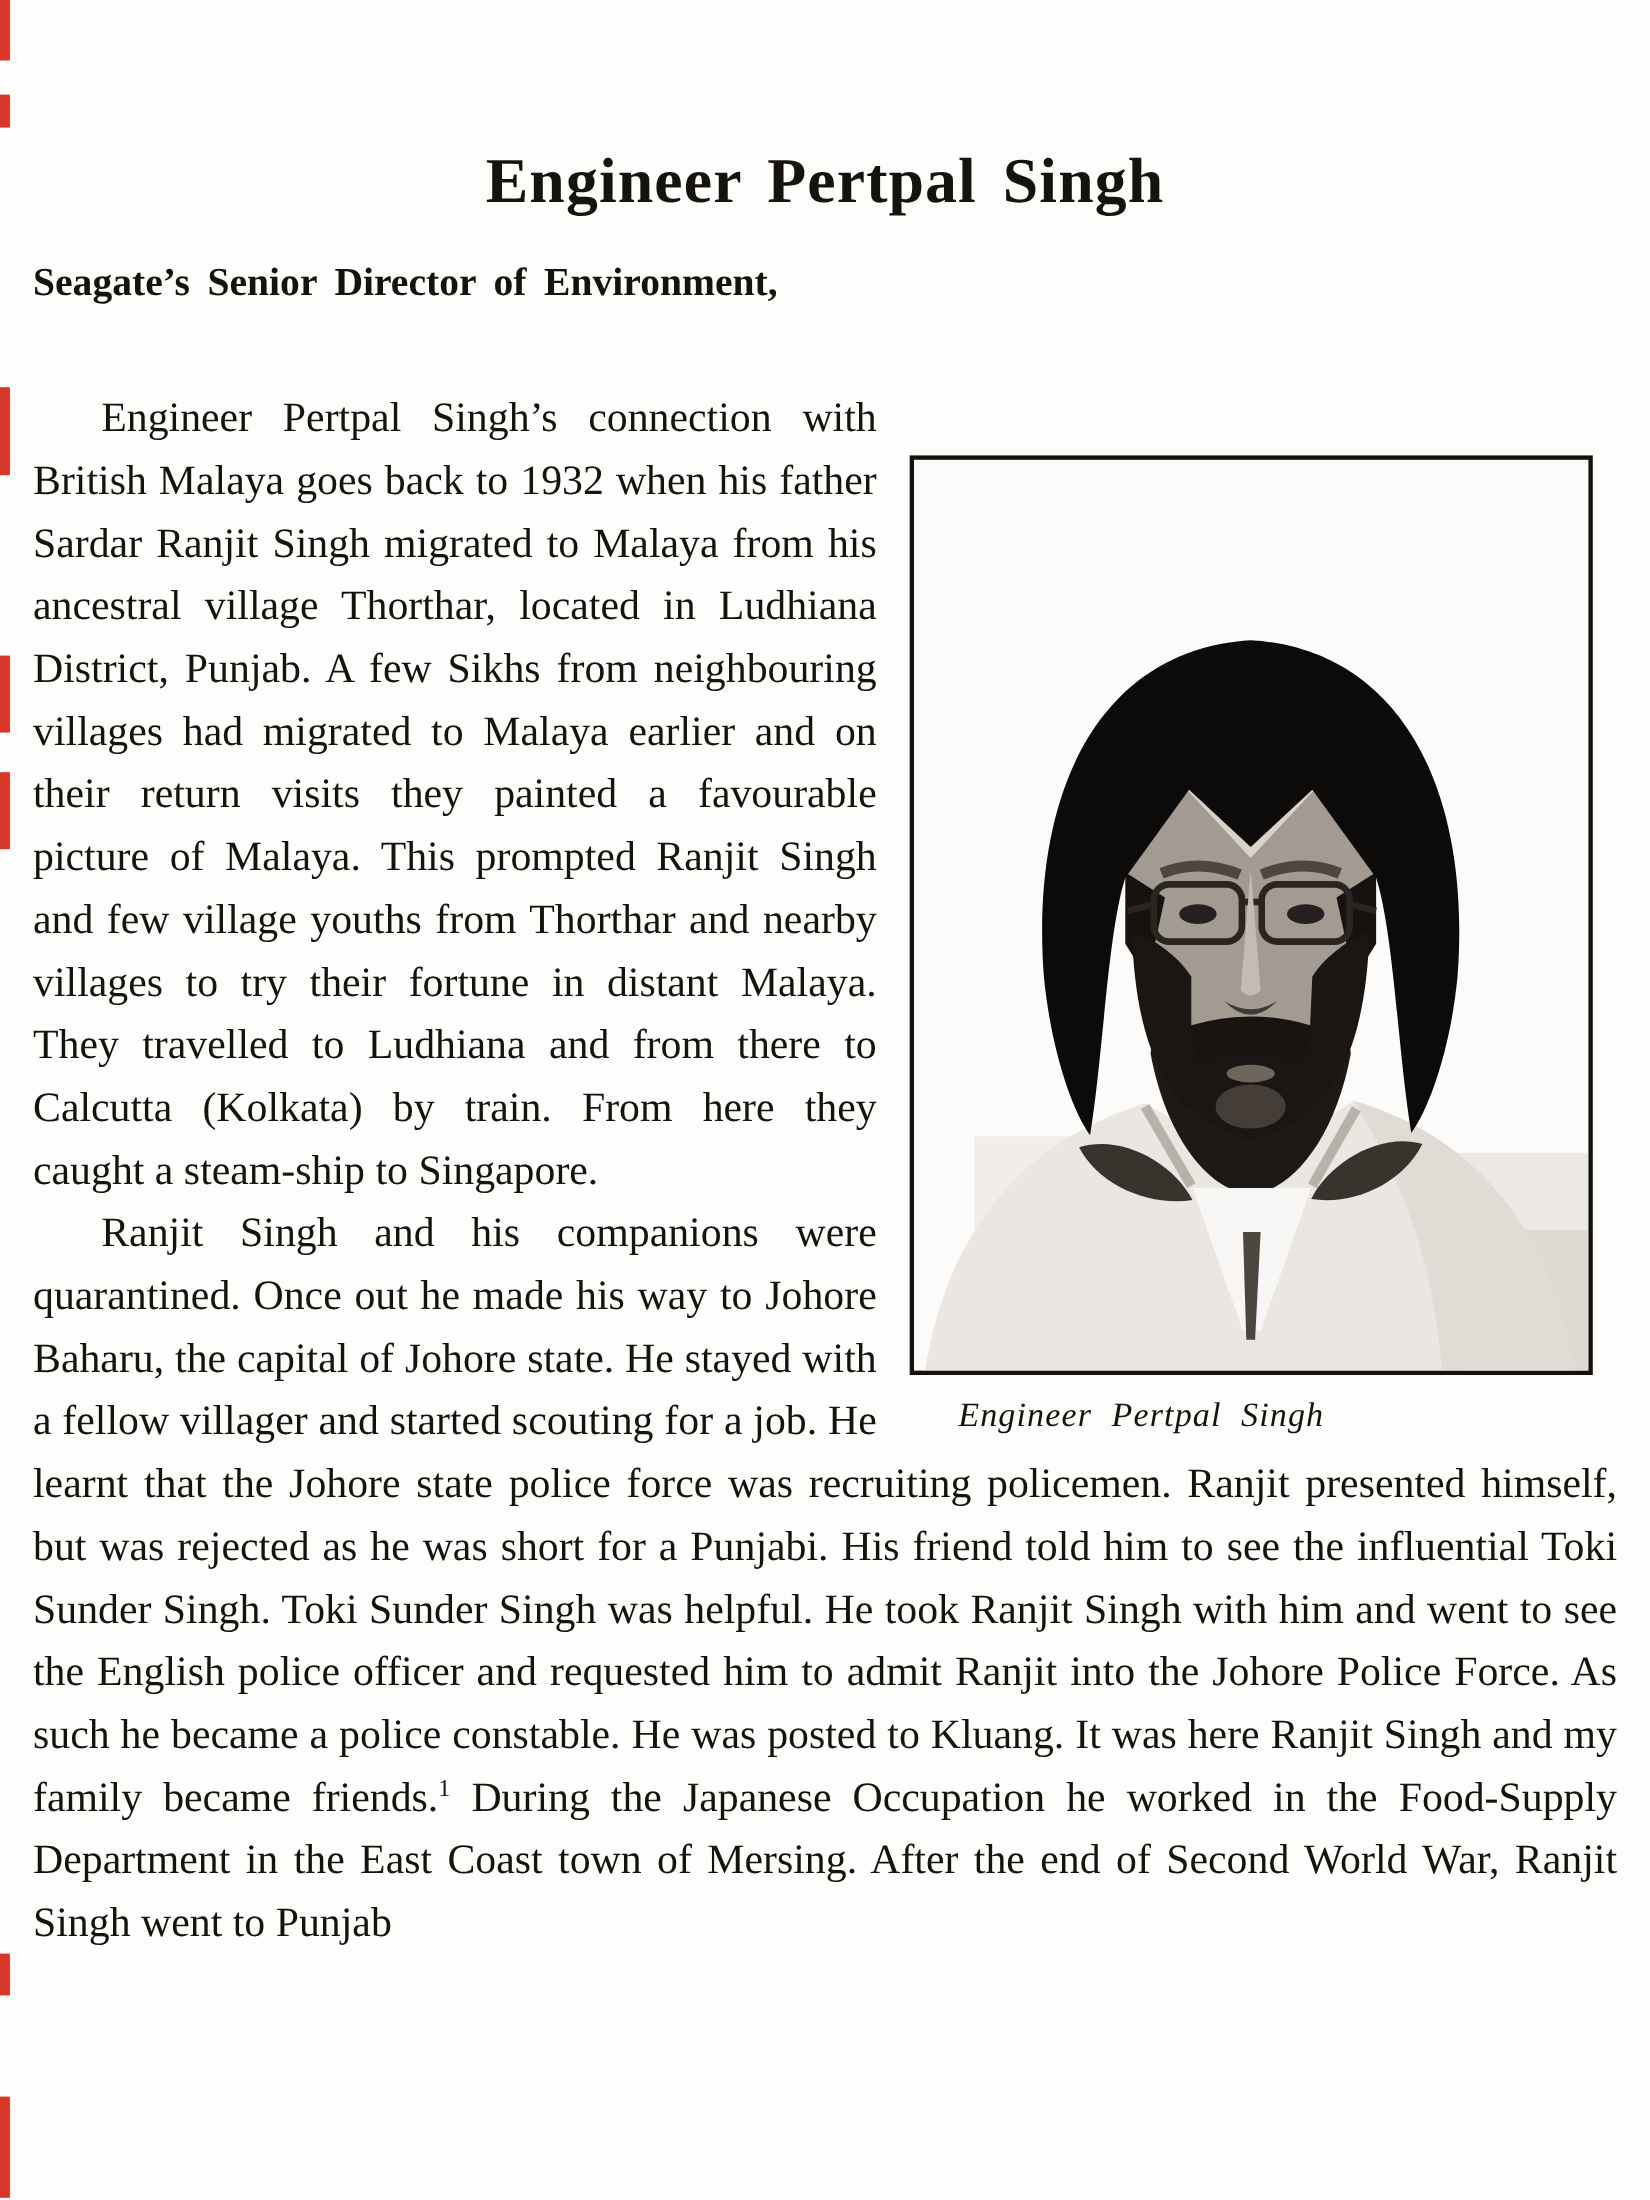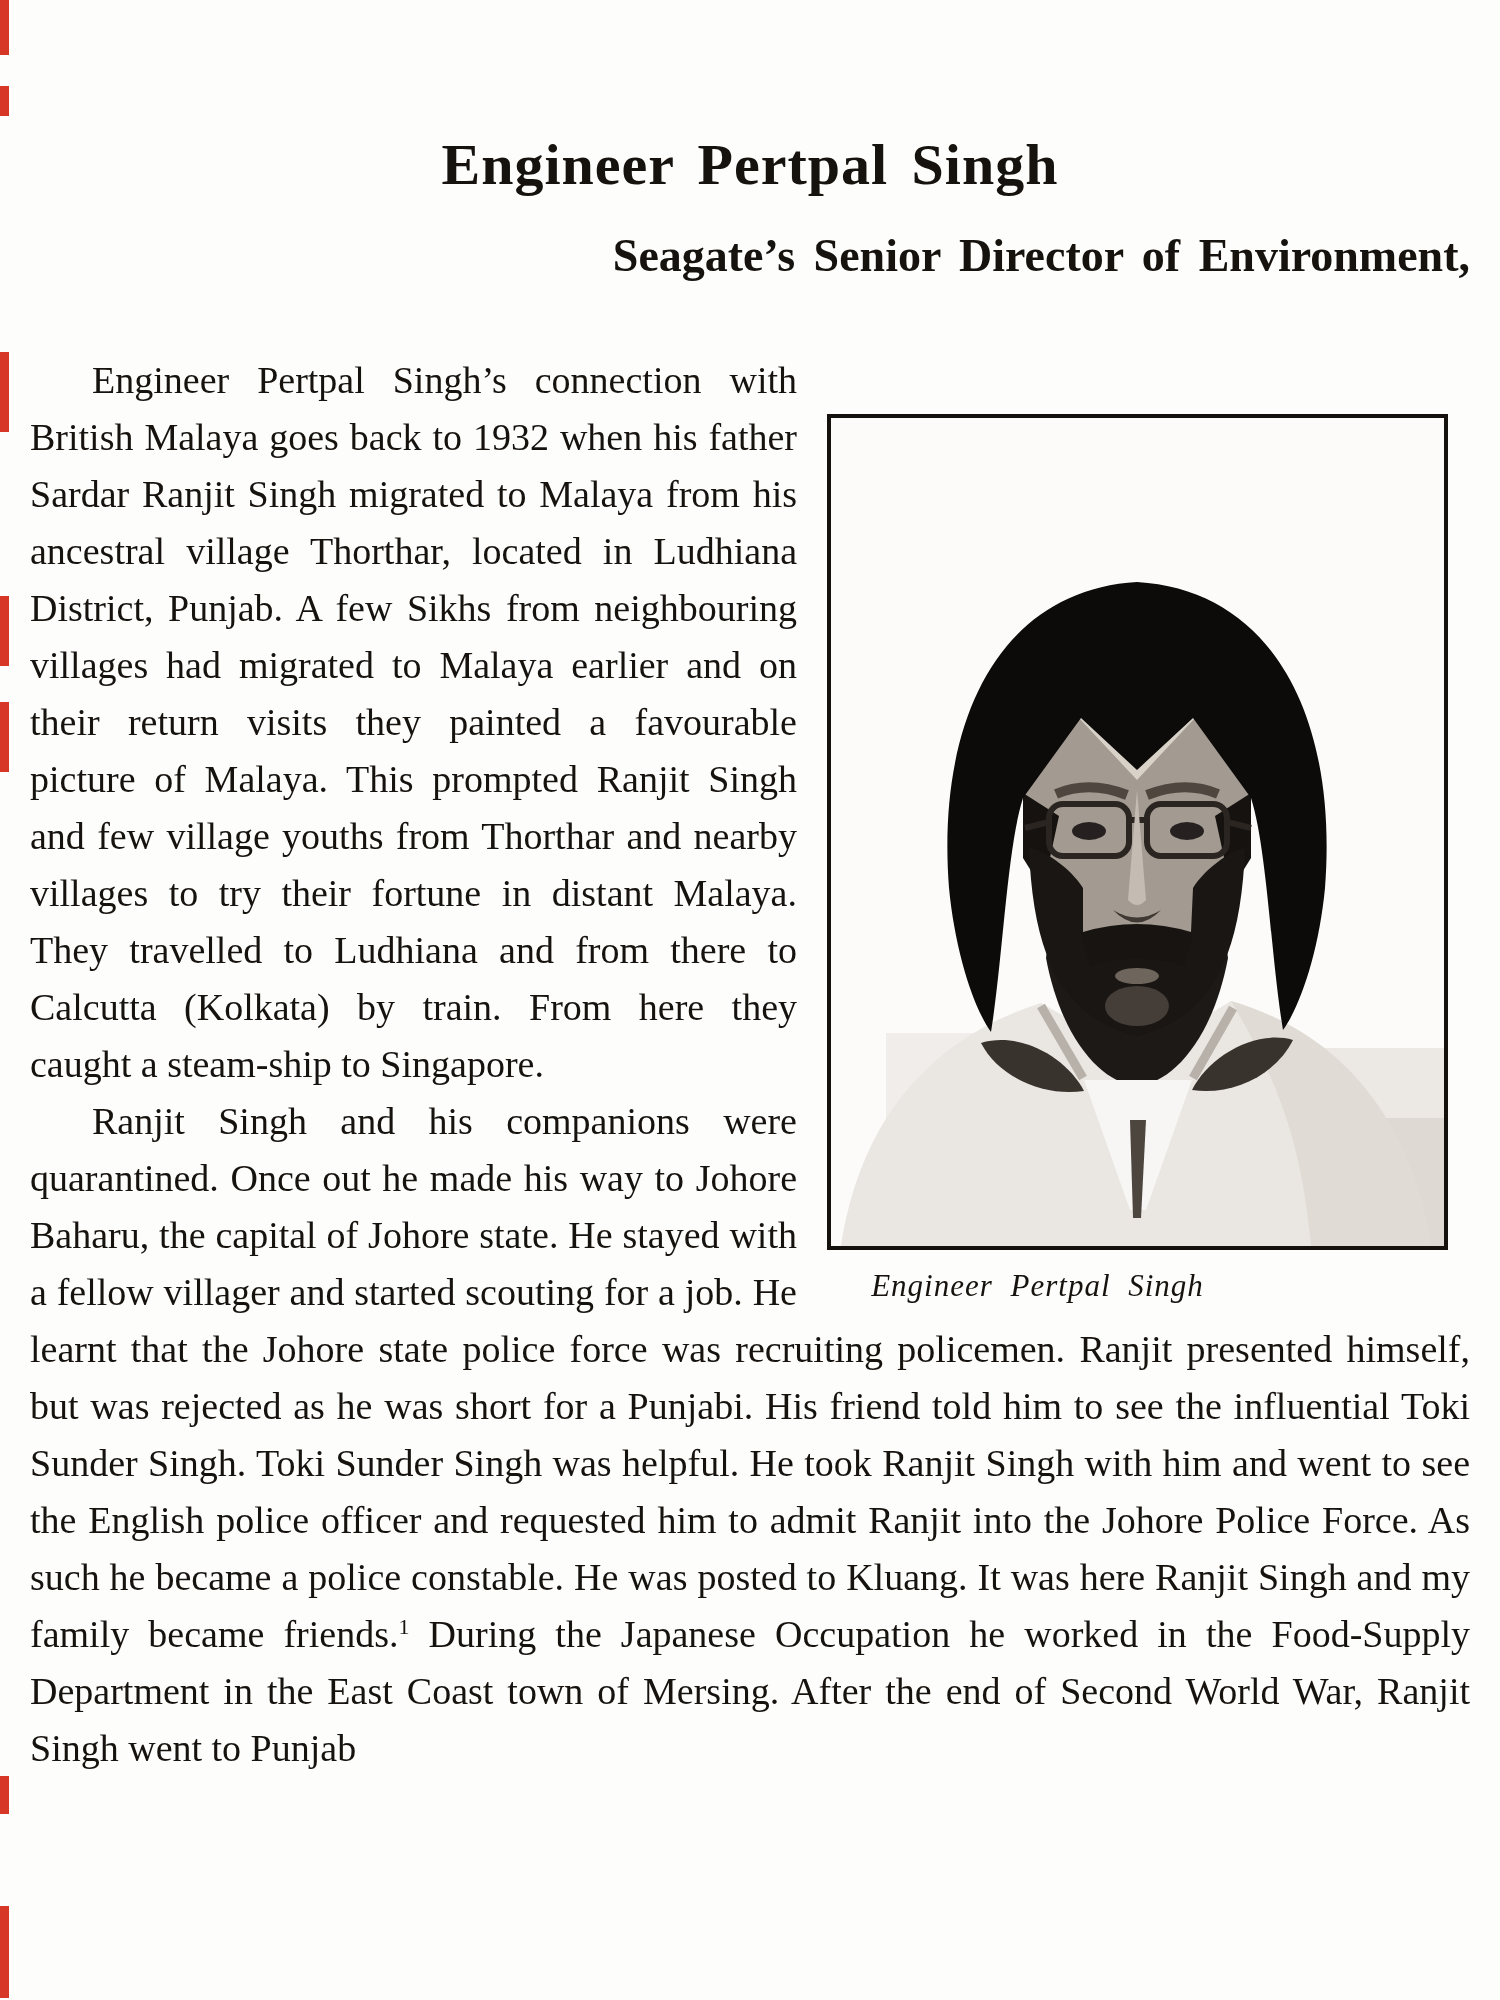--- a/index.html
+++ b/index.html
@@ -18,22 +18,22 @@
     margin: 0;
     text-align: center;
     font-size: 58px;
     font-weight: bold;
     line-height: 74px;
     letter-spacing: 1px;
     word-spacing: 8px;
   }
   .subtitle {
     margin: 26px 0 0 0;
-    text-align: right;
-    font-size: 46px;
+    text-align: left;
+    font-size: 36px;
     font-weight: bold;
     line-height: 56px;
     word-spacing: 7px;
   }
 
   .article {
     margin-top: 68px;
     font-size: 38px;
     line-height: 57px;
     text-align: justify;

